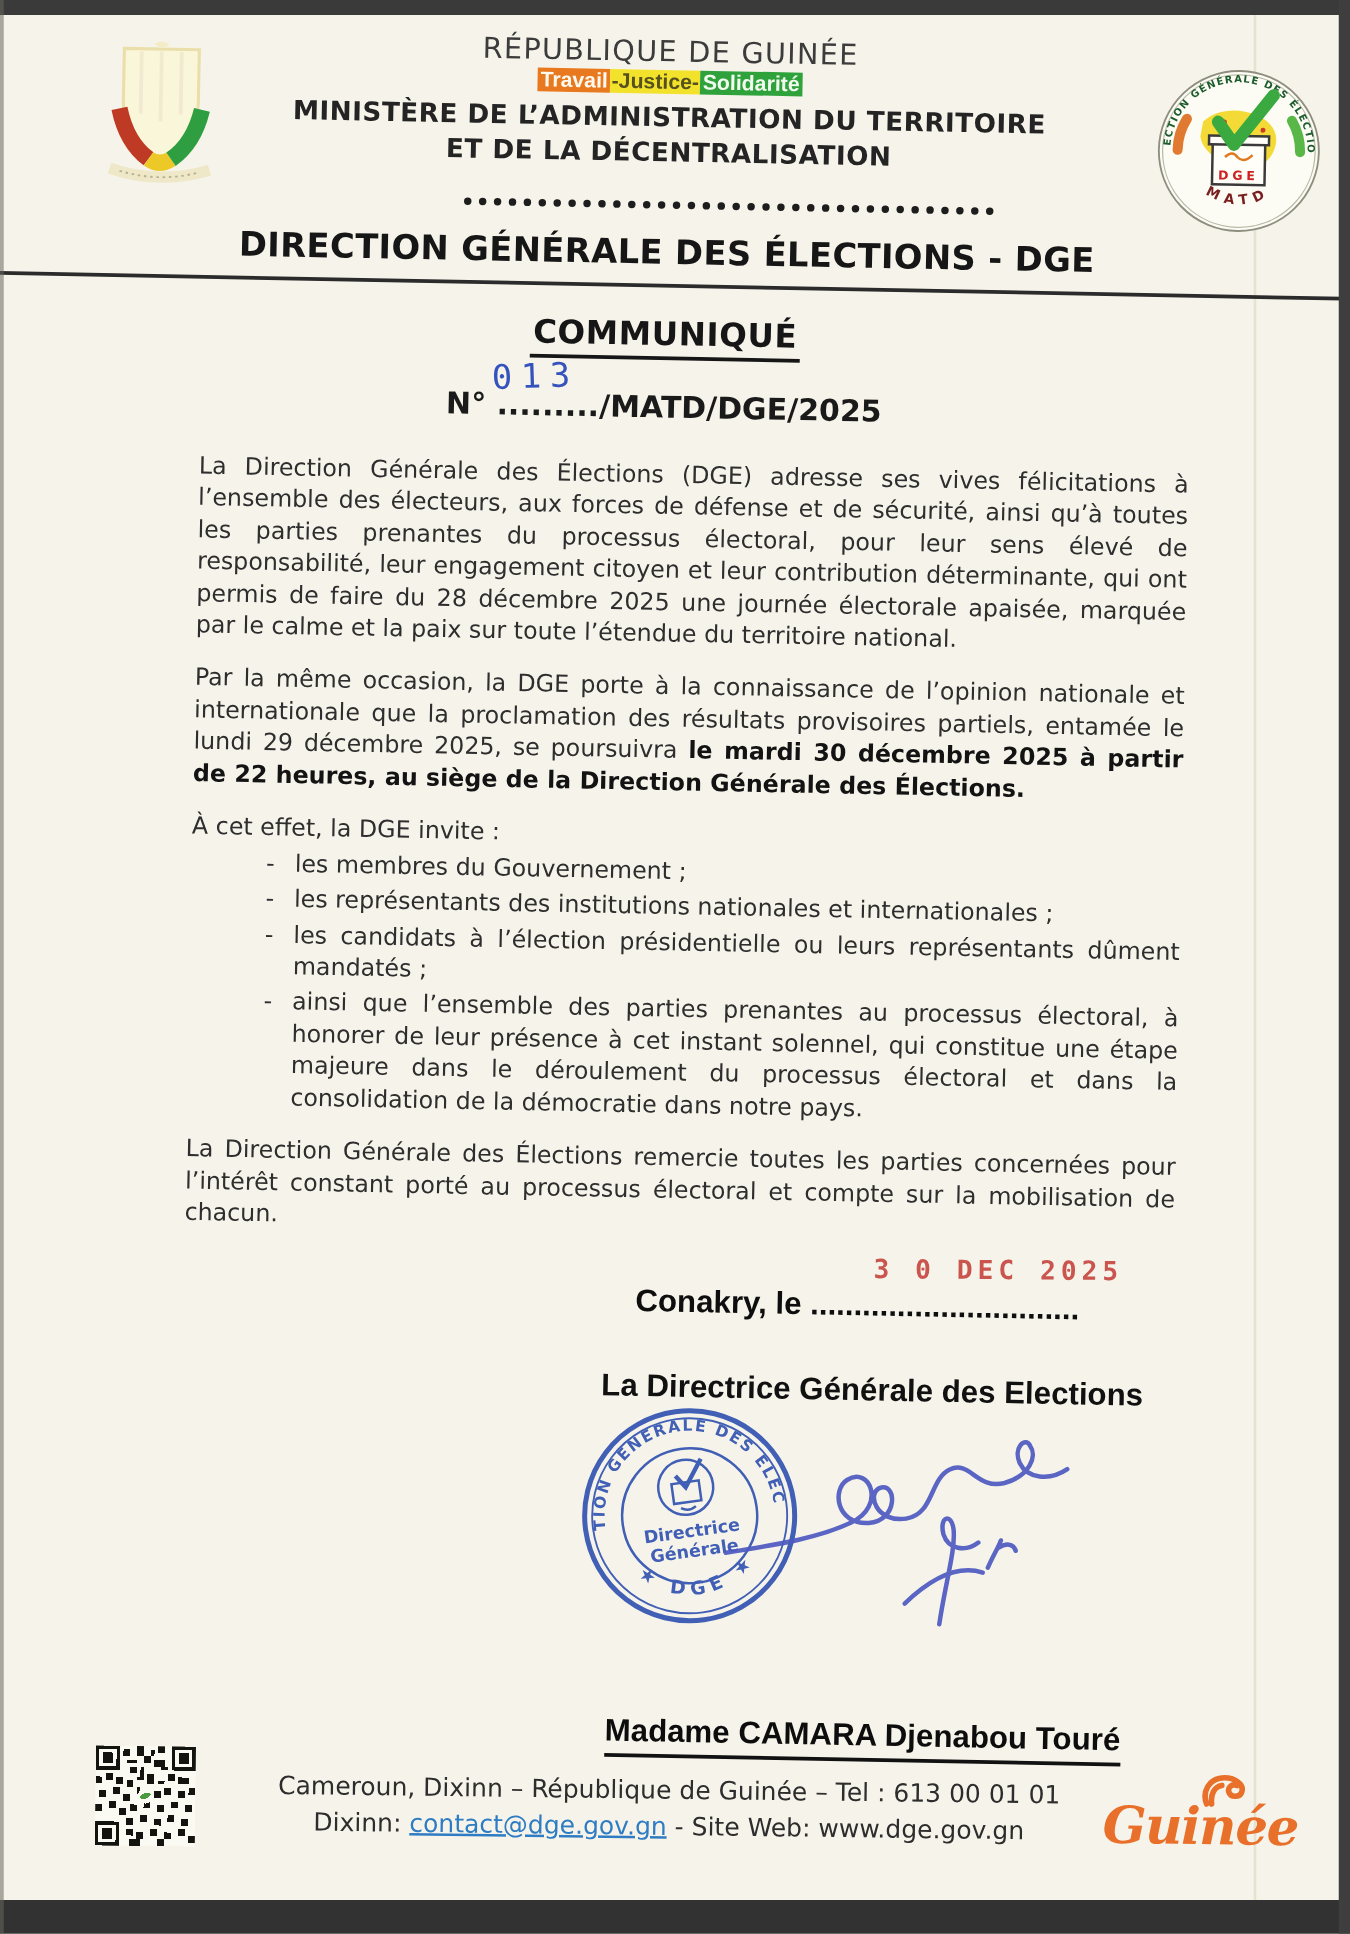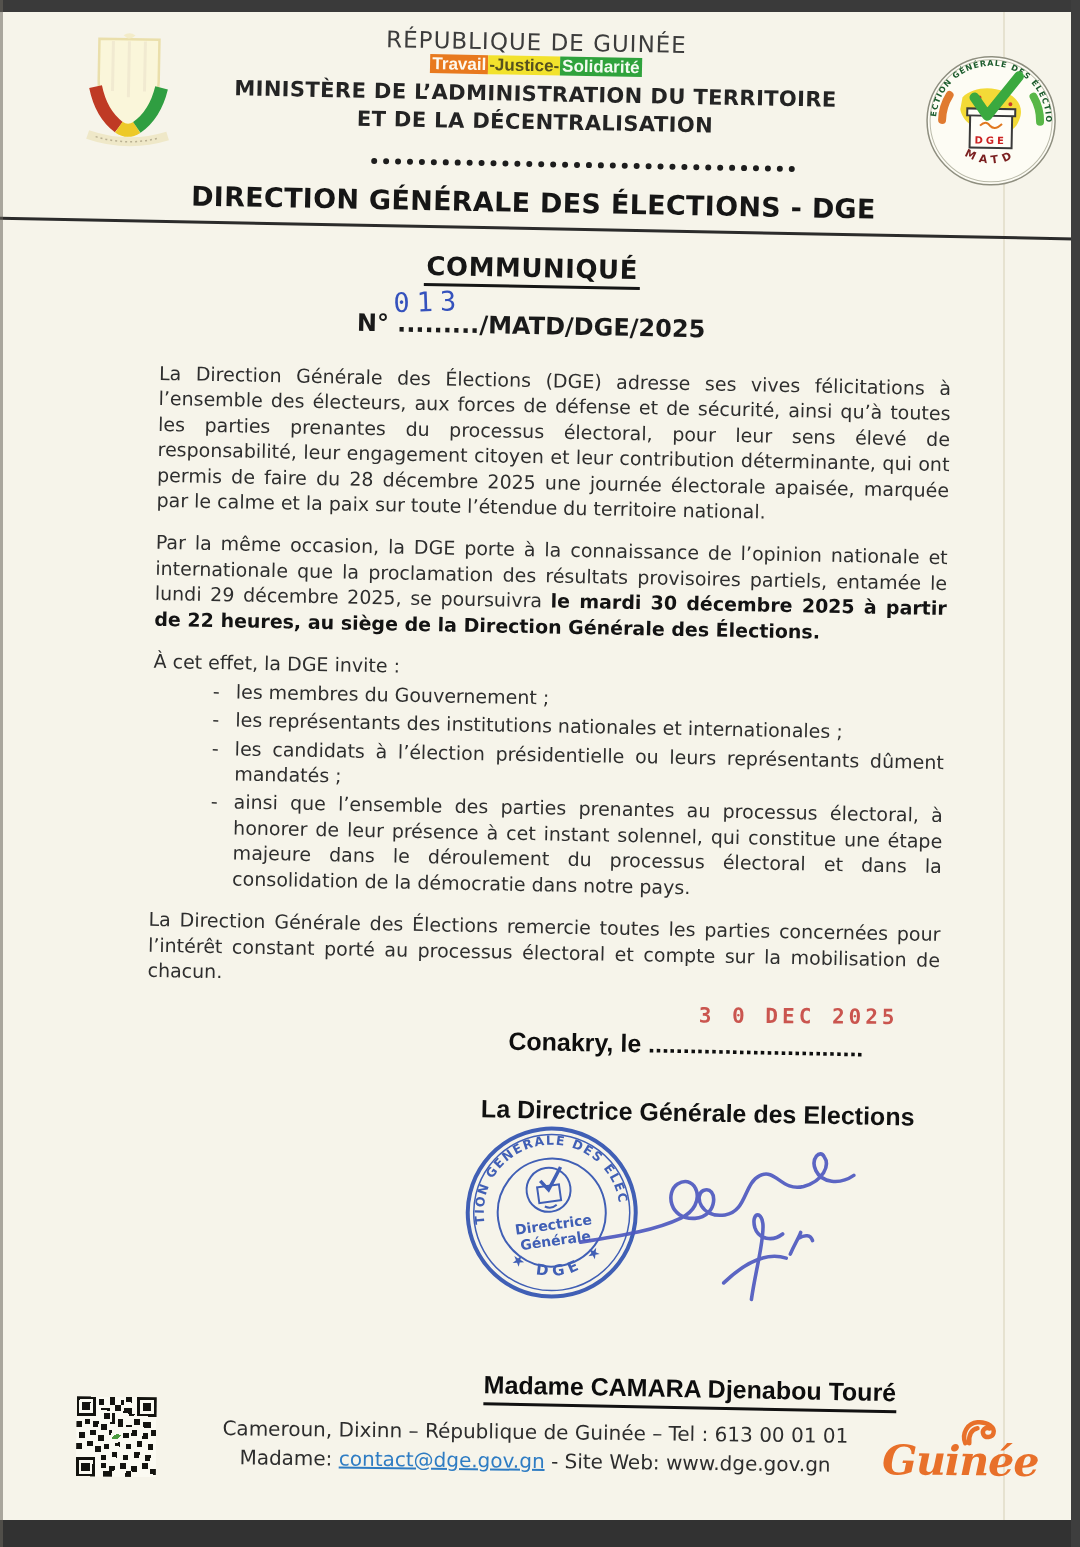--- a/index.html
+++ b/index.html
@@ -243,21 +243,21 @@
           </g>
         <g fill="#13130f">
             <path d="M2,2h3v3h-3z M24,2h3v3h-3z M2,24h3v3h-3z"></path>
           </g>
         <circle cx="14.5" cy="14.5" r="2.2" fill="#fbfaf2"></circle>
         <path d="M 12.8,15 q 1.7,-2.4 3.4,-1 q -1.7,2.2 -3.4,1 z" fill="#4a9a3e"></path>
       </svg>
     </div>
     <div class="footer-text">
       <div>Cameroun, Dixinn – République de Guinée – Tel : 613 00 01 01</div>
-      <div><span>Madame: </span><a class="email-link" href="#">contact@dge.gov.gn</a><span> - Site Web: www.dge.gov.gn</span></div>
+      <div><span>Dixinn: </span><a class="email-link" href="#">contact@dge.gov.gn</a><span> - Site Web: www.dge.gov.gn</span></div>
     </div>
     <div class="guinee">
       <svg width="44" height="30" viewBox="0 0 44 30" style="margin-left:40px;">
         <path d="M 10,26 C 6,16 12,6 22,5 C 32,4 40,10 38,16 C 37,20 30,21 28,17 C 26,13 30,9 34,11 M 14,26 C 13,18 16,12 22,11" stroke="#e8702a" stroke-width="4.5" fill="none" stroke-linecap="round"></path>
       </svg>
       <div class="guinee-text">Guinée</div>
     </div>
   </div>
 
   <div class="scan-bar bar-top"></div>

